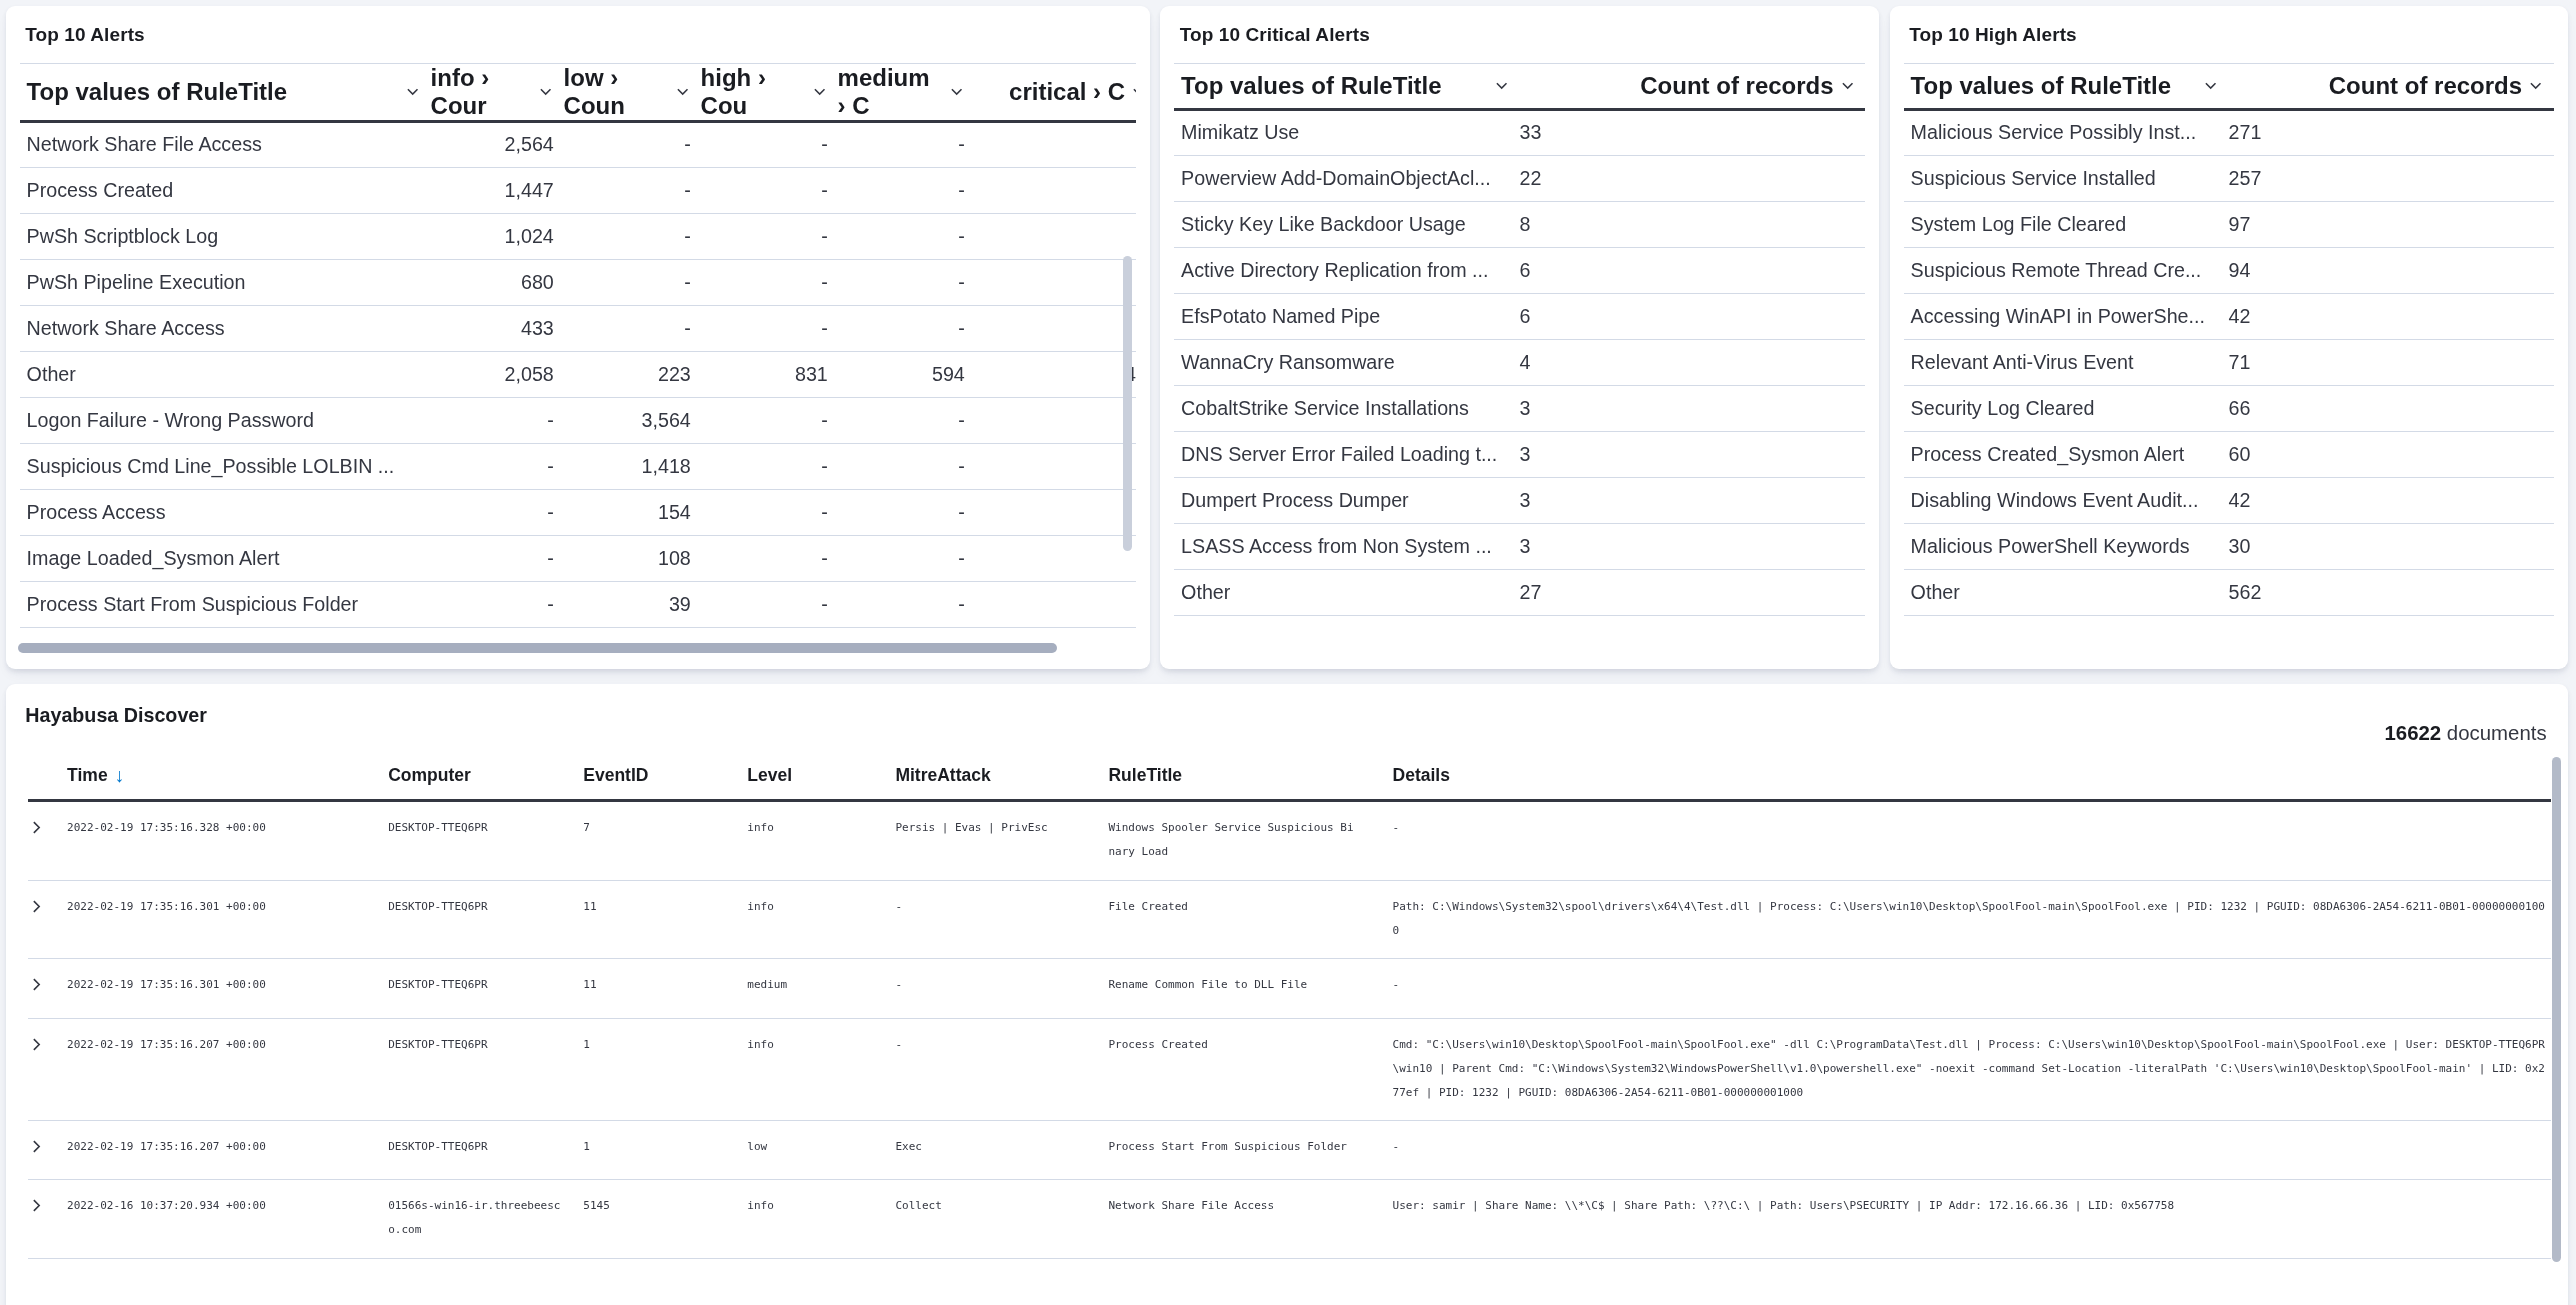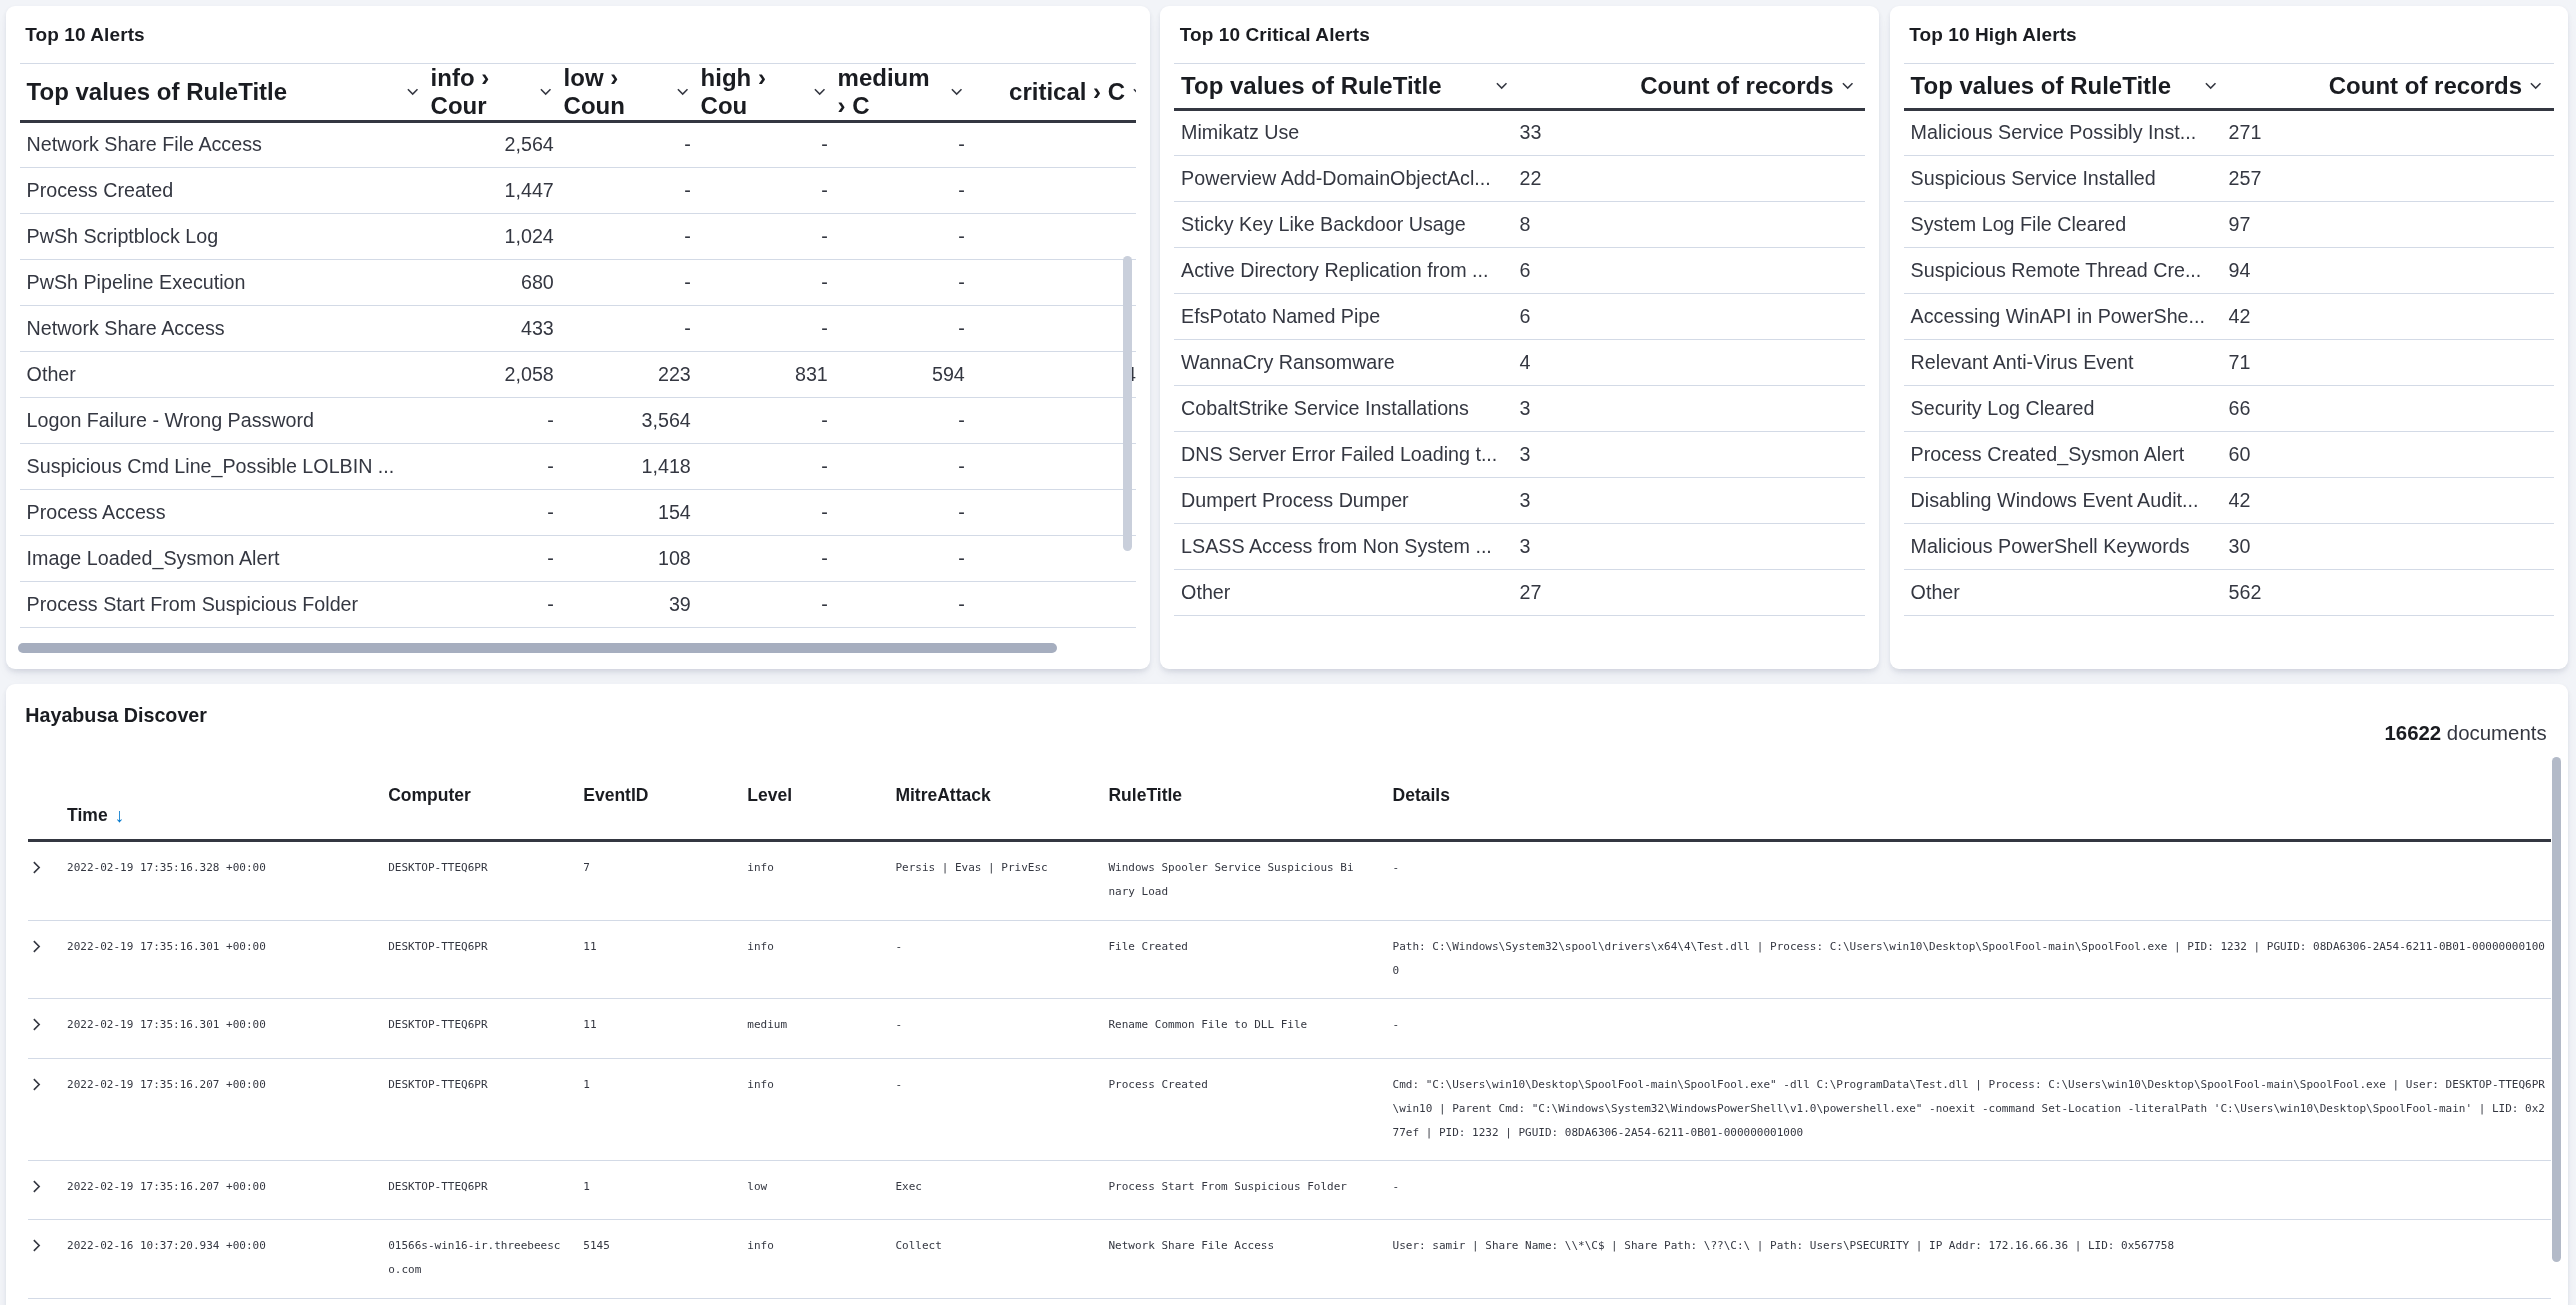--- a/index.html
+++ b/index.html
@@ -76,21 +76,21 @@
     vertical-align: top; word-break: break-all; color: #343741;
   }
   td.c-exp  { padding-top: 17px; }
   td.c-time { padding-right: 15.4px; }
   td.c-comp { padding-right: 21px; }
   td.c-eid  { padding-right: 14px; }
   td.c-lvl  { padding-right: 14px; }
   td.c-mit  { padding-right: 29.5px; }
   td.c-rule { padding-right: 39px; }
   td.c-det  { padding-right: 0; }
-  .time-h { display: flex; align-items: center; gap: 7px; margin-top: 40px; }
+  .time-h { display: flex; align-items: center; gap: 7px; }
   .sort-arrow { color: #0077cc; font-size: 19.7px; font-weight: 400; }
   .expand-btn { display: inline-flex; cursor: pointer; }
 </style>
 </head>
 <body>
 
 <div class="top-row">
 
   <section class="panel p-alerts">
     <div class="panel-pad">

